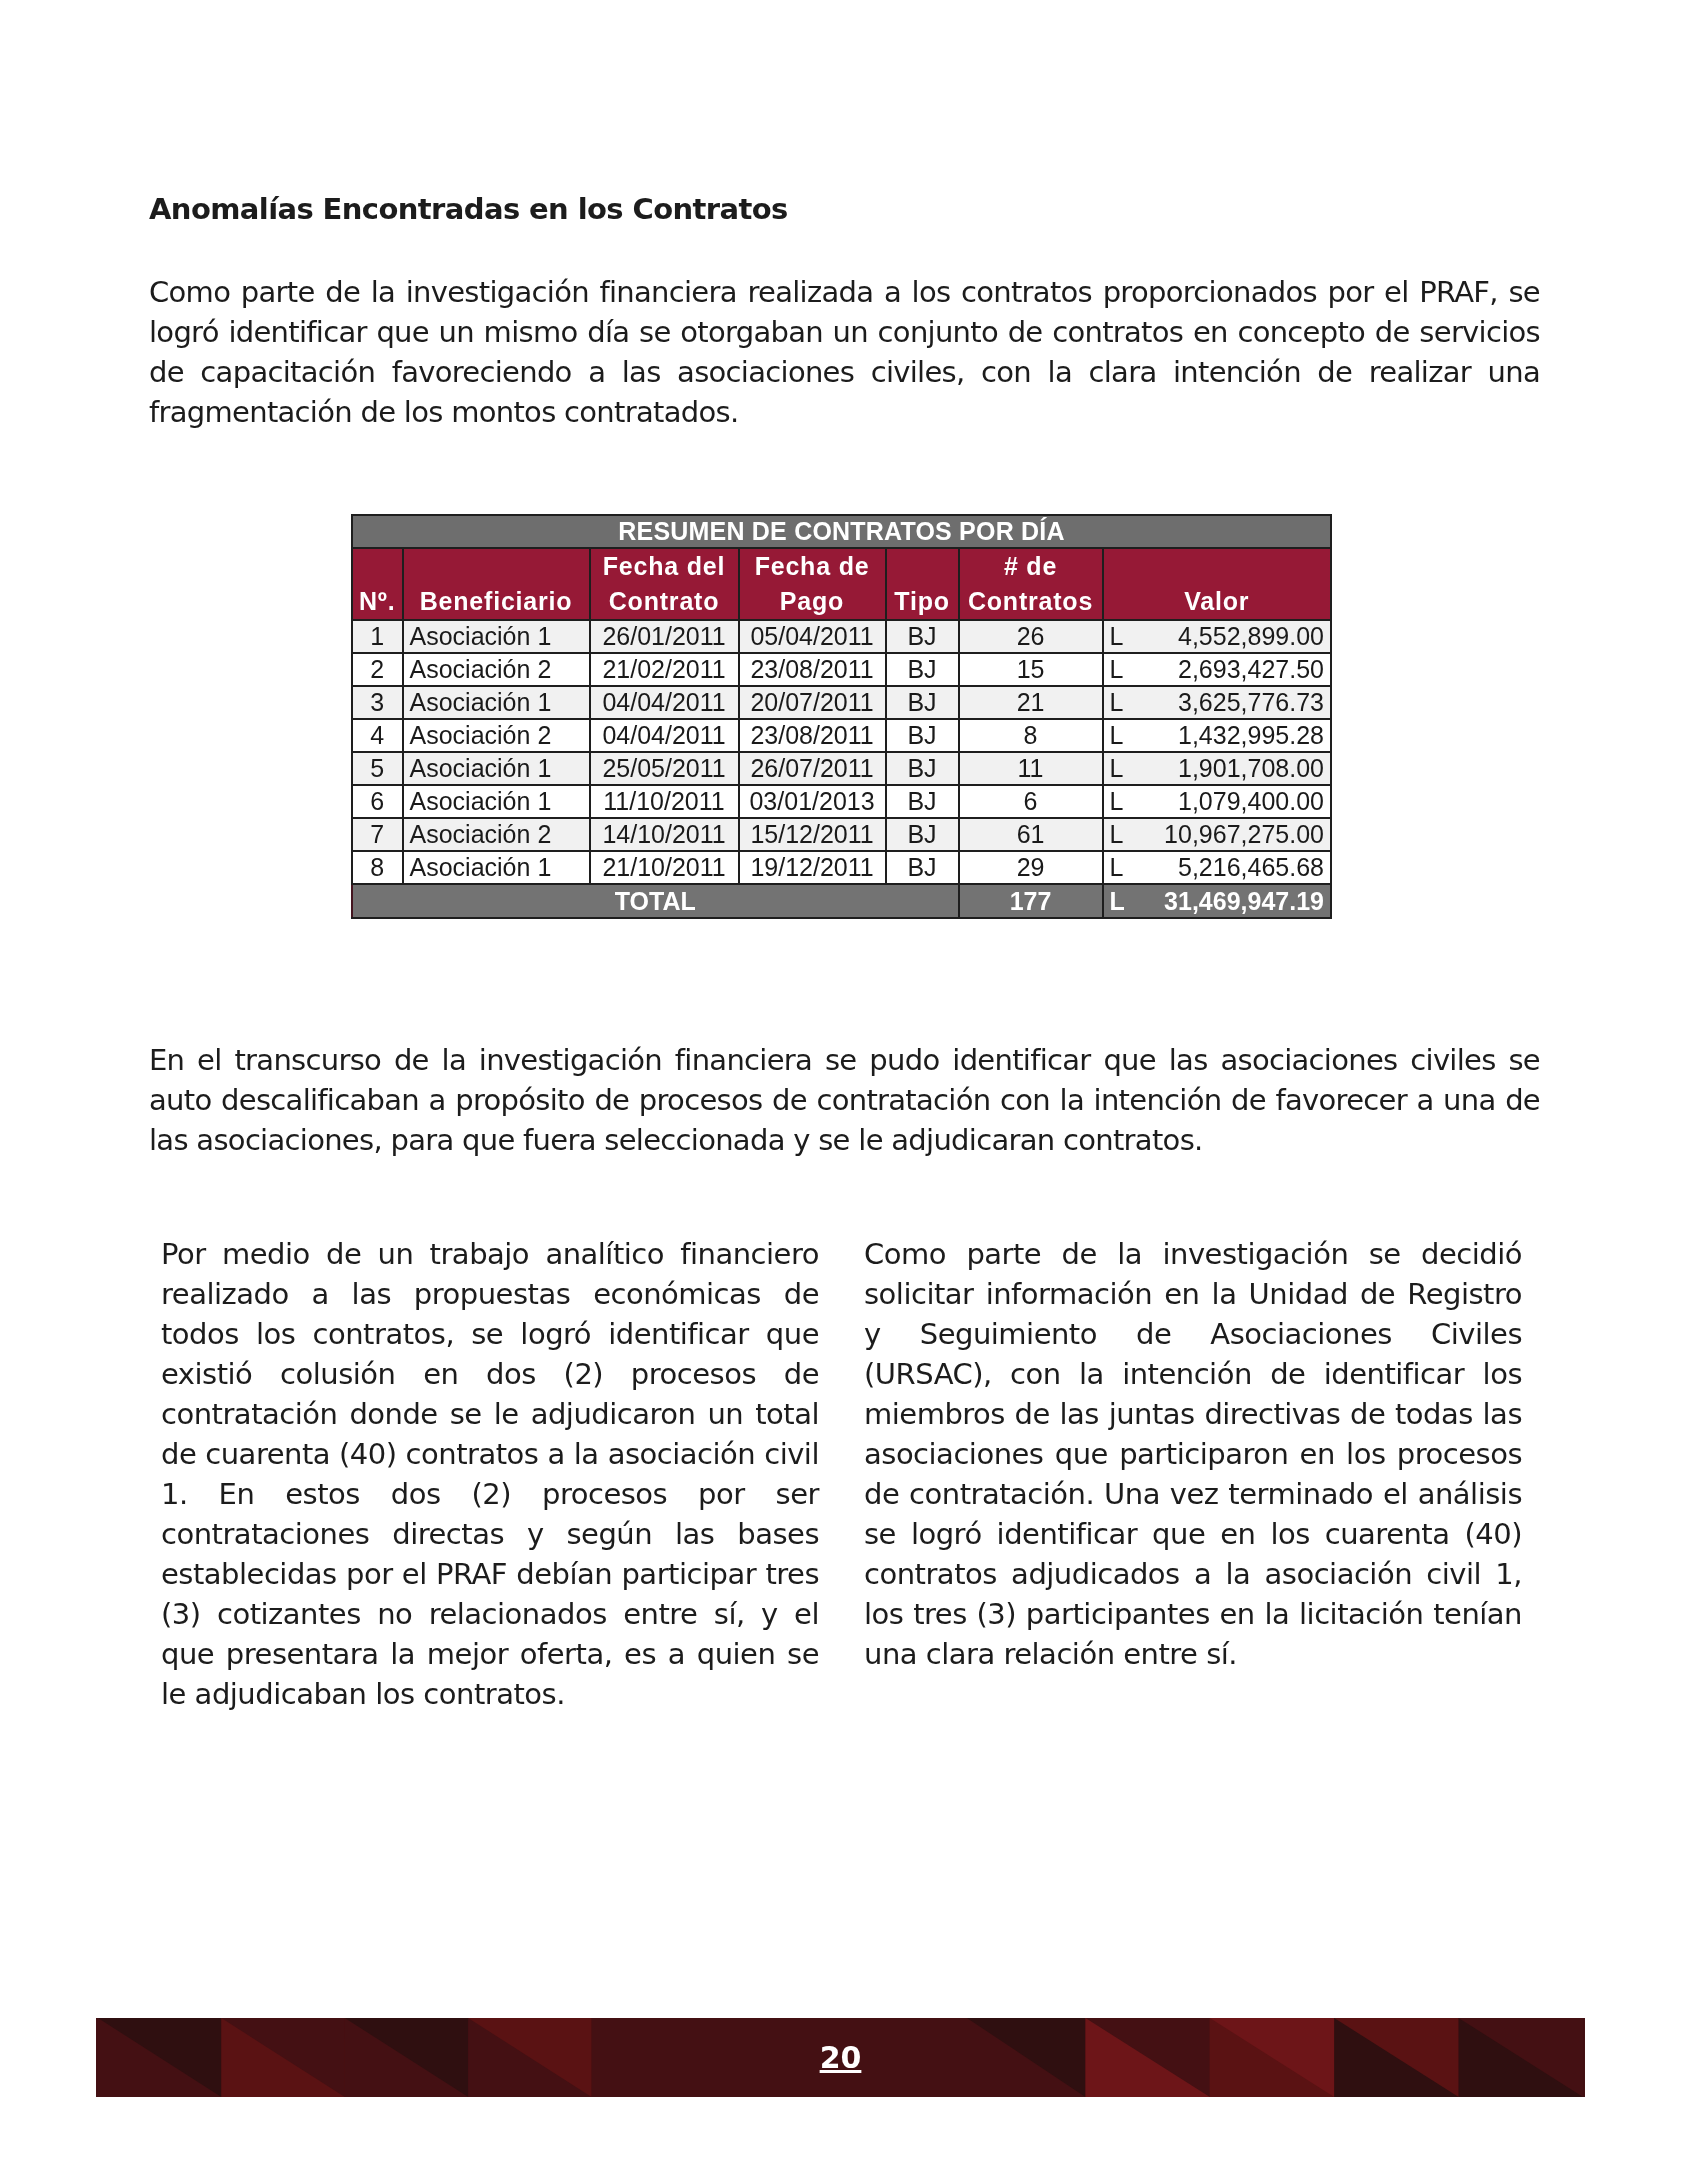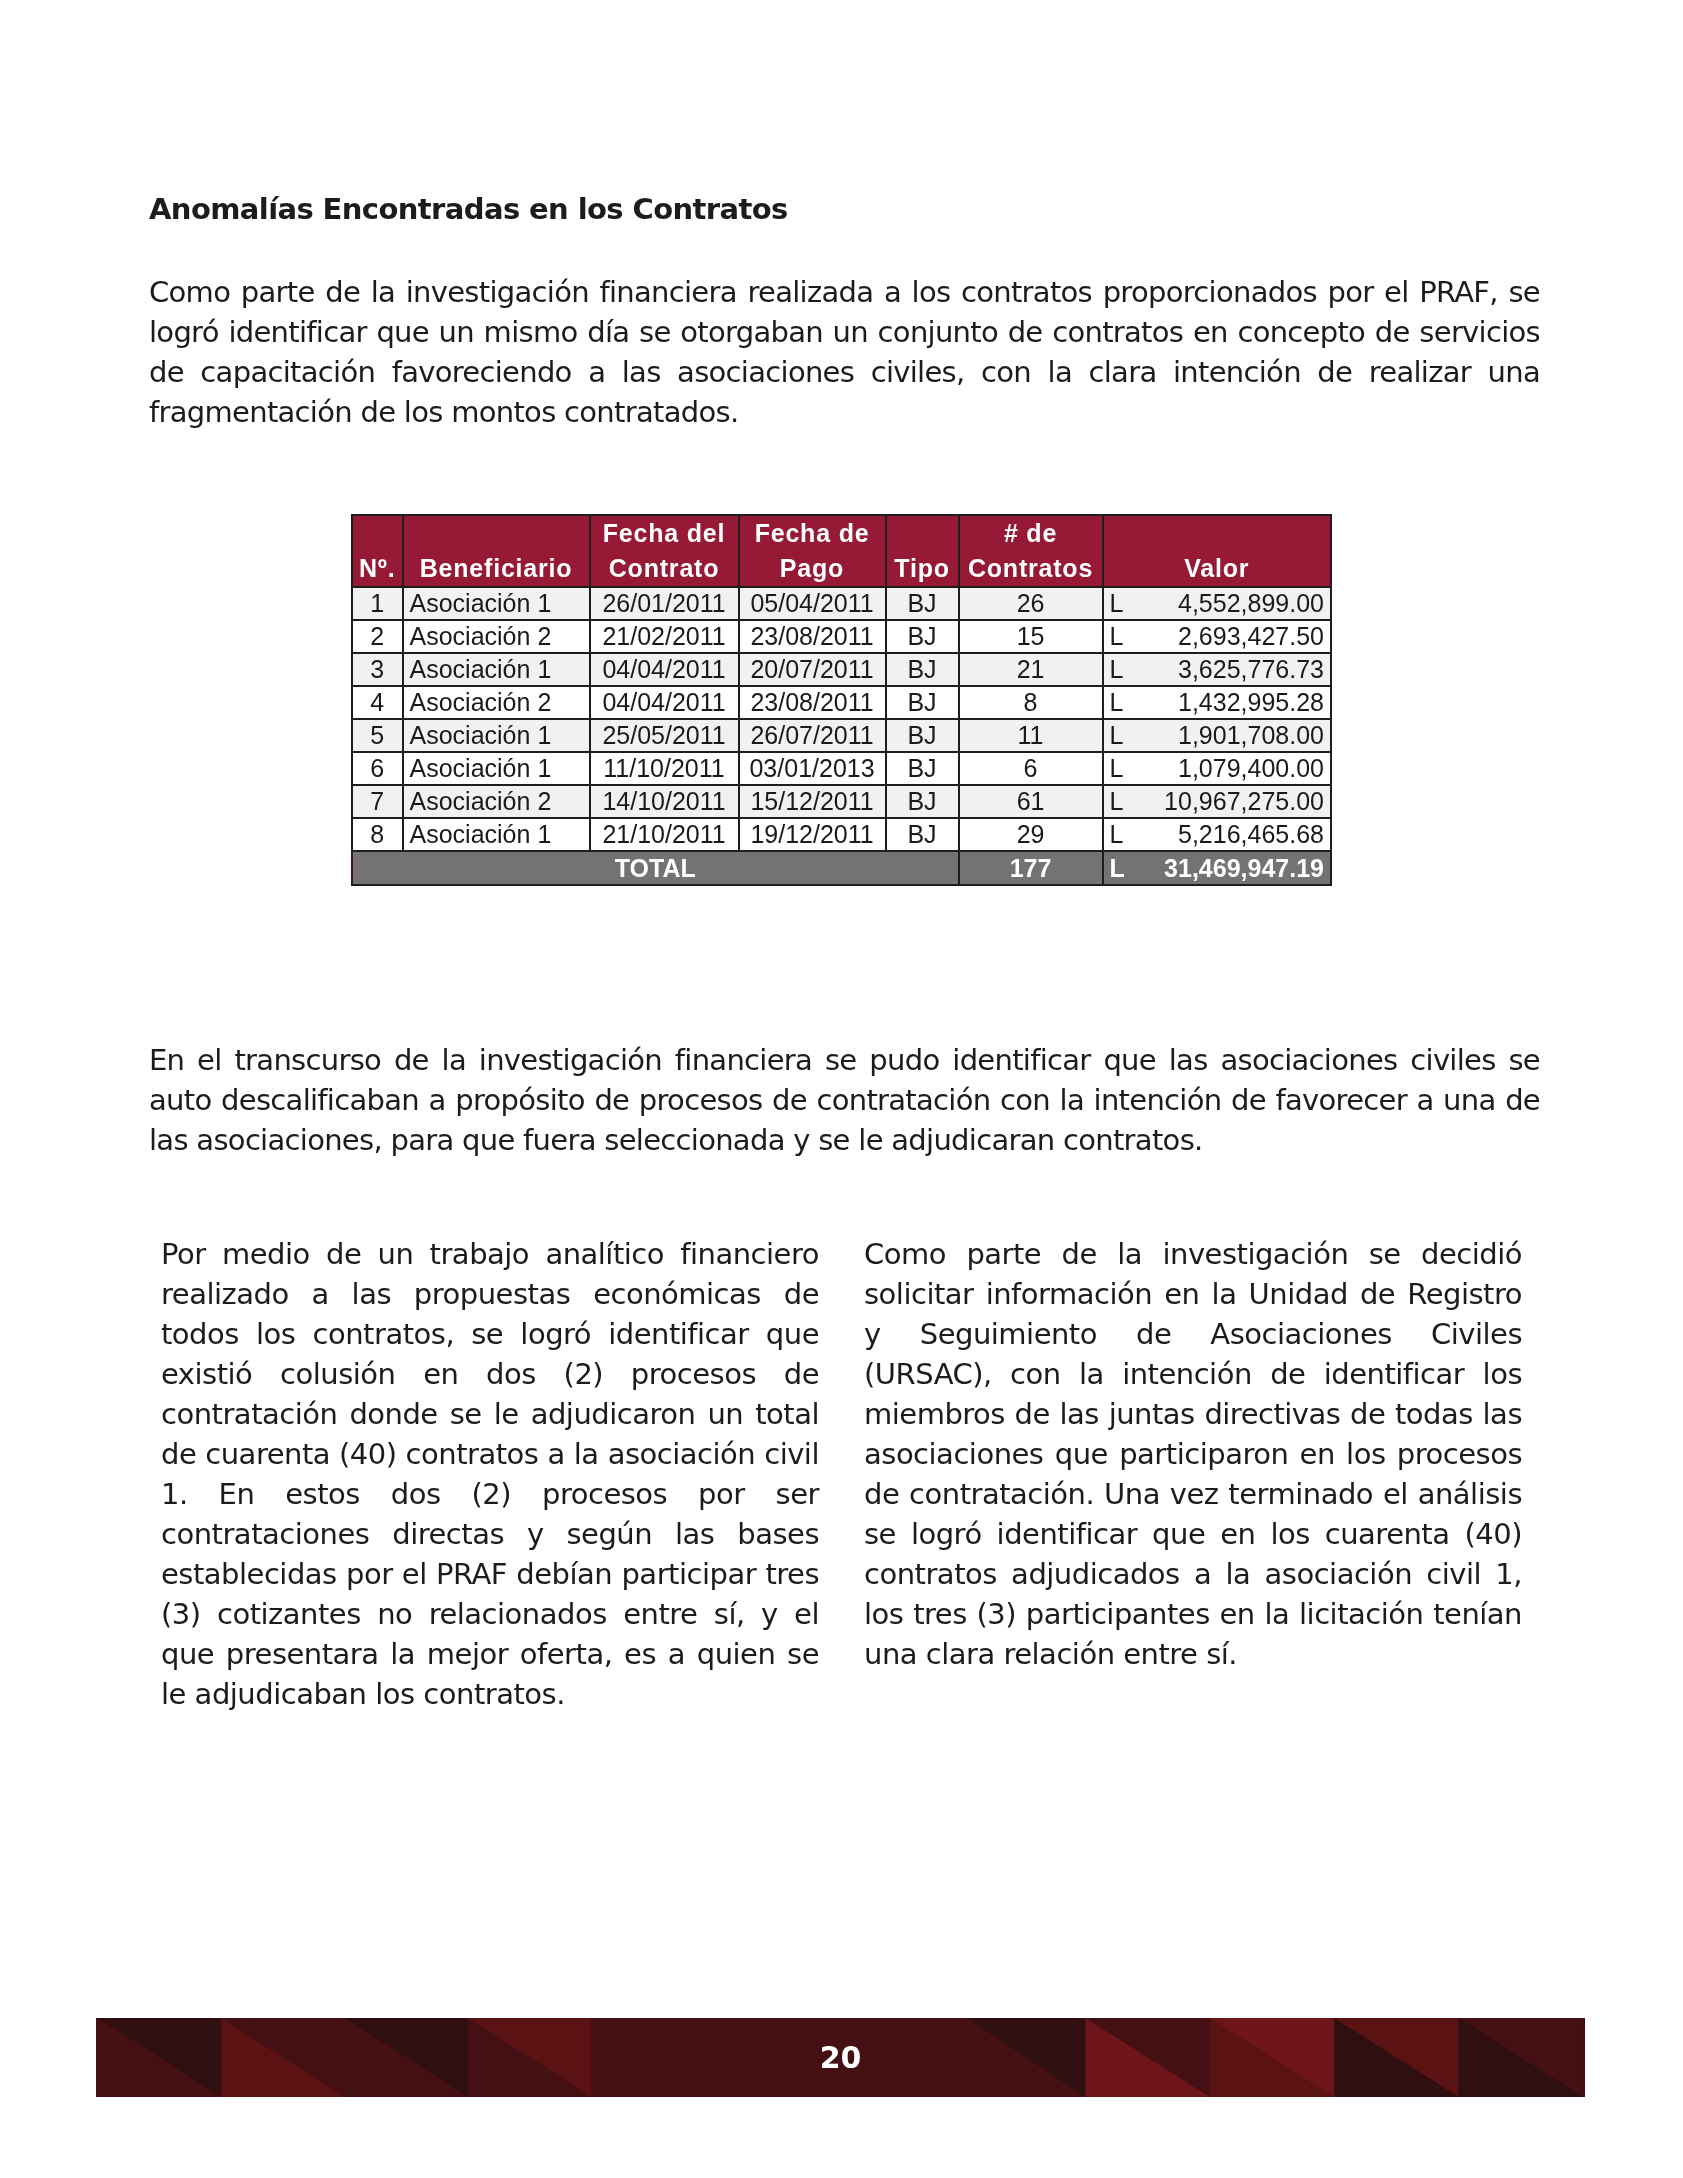--- a/index.html
+++ b/index.html
@@ -35,31 +35,34 @@
   td.val .cur { float: left; }
   td.val .amt { float: right; }
   tr.total td { background: #737373; color: #ffffff; font-size: 25px; font-weight: bold; height: 32px;
                 line-height: 30px; }
   tr.total td.noline { border-left: 2px solid #441520; border-right: 2px solid #441520; }
 
   .footer { position: absolute; left: 96px; top: 2018px; width: 1489px; height: 79px; overflow: hidden;
             background: #441013; }
   .footer svg { position: absolute; left: 0; top: 0; }
   .page-num { position: absolute; left: 0; top: 0; width: 100%; height: 79px; line-height: 79px;
-              text-align: center; color: #ffffff; font-weight: bold; font-size: 30px; }
+              text-align: center; color: #ffffff; font-weight: bold; font-size: 30px; text-decoration: underline; }
 </style>
 </head>
 <body>
 
 <div class="heading serifish">Anomalías Encontradas en los Contratos</div>
 
 <p class="para p1 serifish" style="margin:0">Como parte de la investigación financiera realizada a los contratos proporcionados por el PRAF, se logró identificar que un mismo día se otorgaban un conjunto de contratos en concepto de servicios de capacitación favoreciendo a las asociaciones civiles, con la clara intención de realizar una fragmentación de los montos contratados.</p>
 
 <table class="summary">
   <thead>
+    <tr class="title-row">
+      <th colspan="7">RESUMEN DE CONTRATOS POR DÍA</th>
+    </tr>
     <tr class="head-row">
       <th style="width:36px">Nº.</th>
       <th style="width:173px">Beneficiario</th>
       <th style="width:135px">
         <span>Fecha del</span><br>
         <span>Contrato</span>
       </th>
       <th style="width:133px">
         <span>Fecha de</span><br>
         <span>Pago</span>

